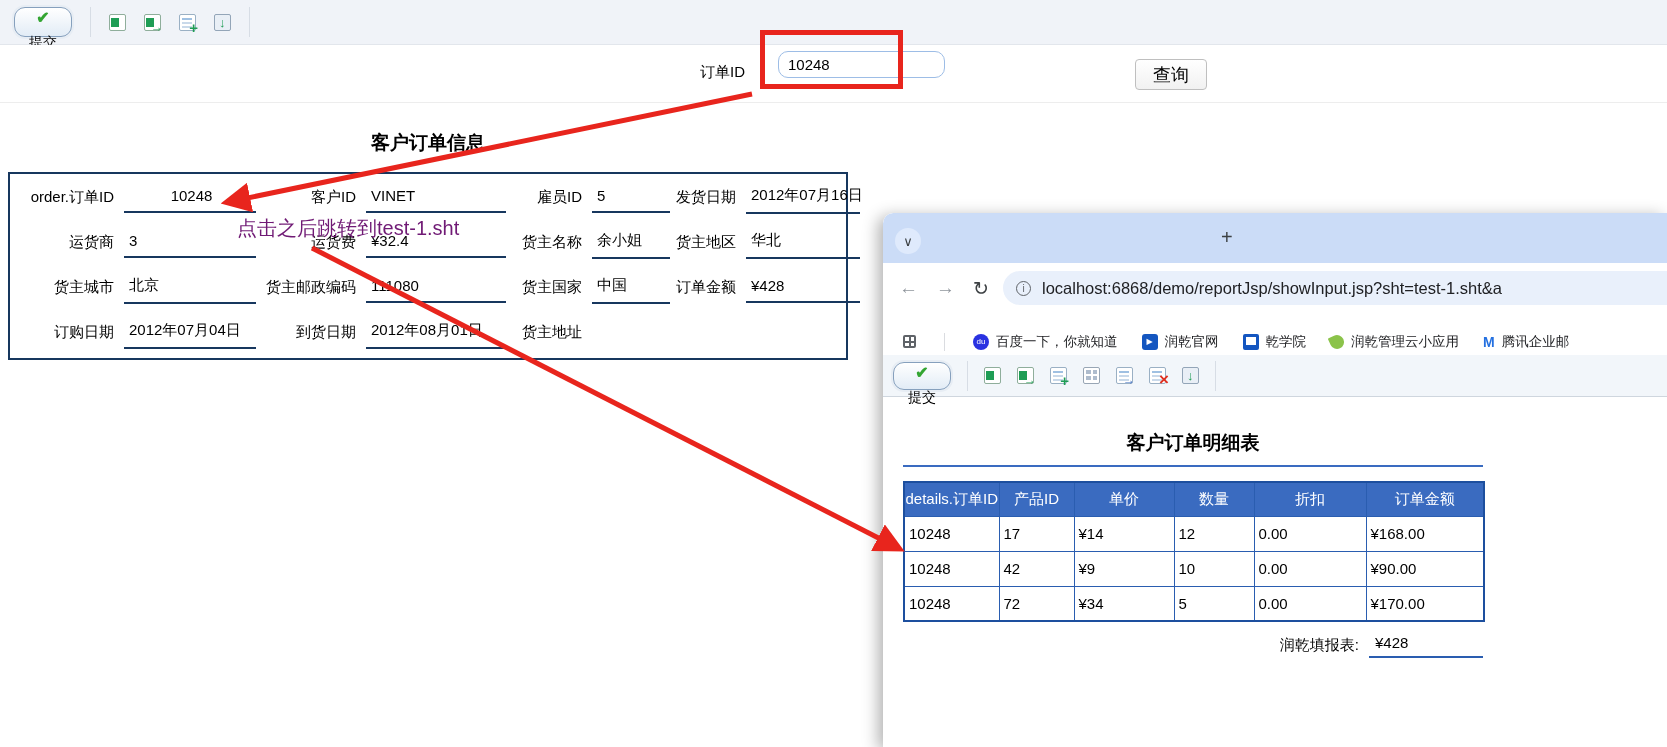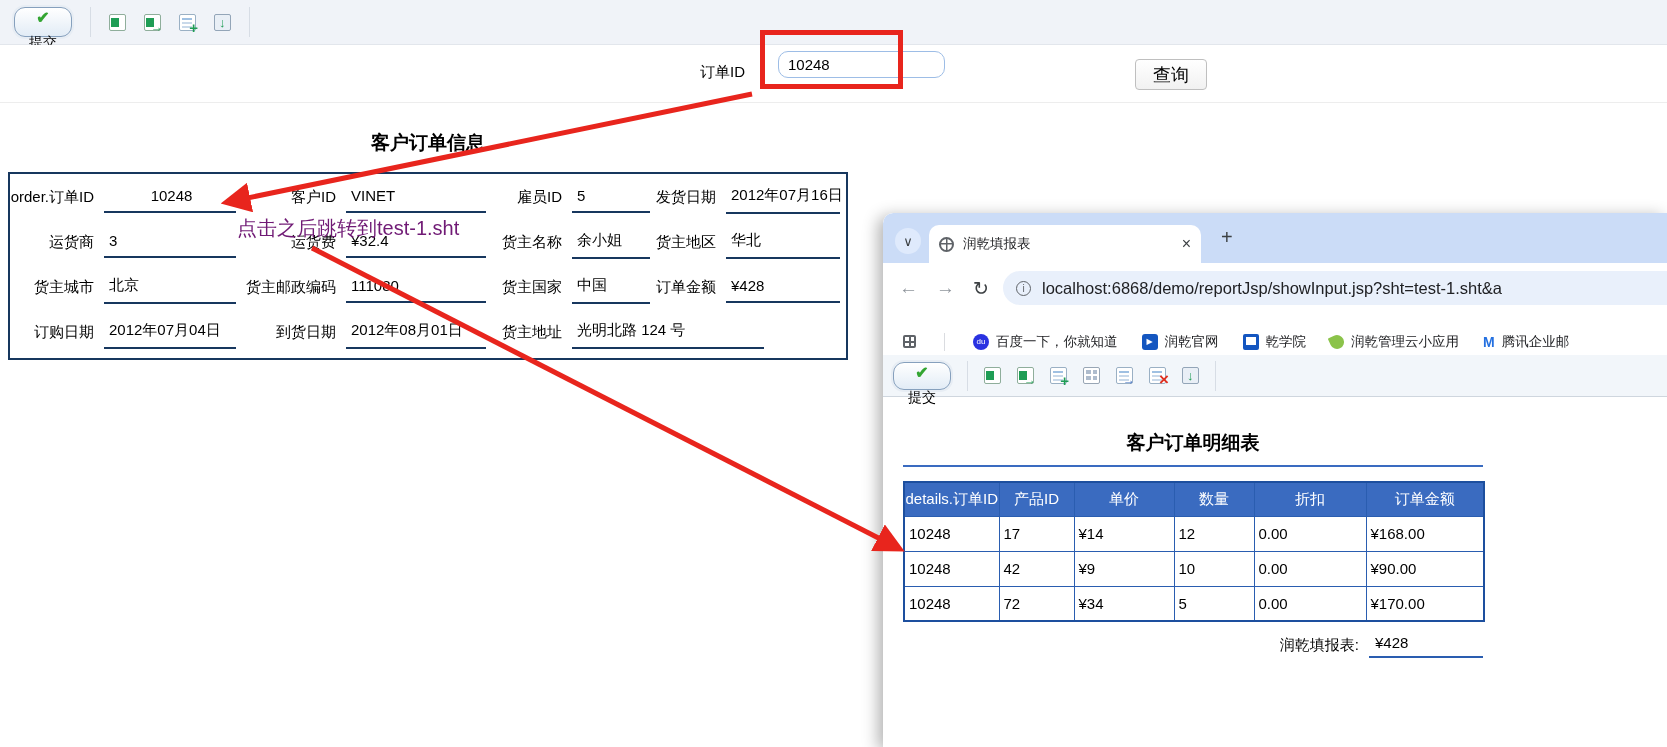--- a/index.html
+++ b/index.html
@@ -46,21 +46,21 @@
   .search-btn { position:absolute; left:1135px; top:14px; height:31px; padding:0 17px;
     font-size:18px; font-family:inherit; background:linear-gradient(#fff,#f1f1f1);
     border:1px solid #bfbfbf; border-radius:4px; cursor:pointer; }
 
   
   .form-title { position:absolute; left:8px; top:130px; width:840px; text-align:center;
     font-size:19px; font-weight:bold; }
   .order-form { position:absolute; left:8px; top:172px; width:840px; height:188px;
     border:2px solid #17375e; background:#fff;
     display:grid; grid-template-columns:94px 132px 110px 140px 86px 78px 76px 114px;
-    grid-auto-rows:45px; align-items:center; padding-top:1px; }
+    grid-auto-rows:45px; align-items:center; padding-top:1px;padding-left:20px; }
   .flabel { text-align:right; padding-right:10px; font-size:15px; white-space:nowrap; }
   .fval { font-size:15px; white-space:nowrap; border-bottom:2px solid #17375e;
     padding:5px 2px 7px 5px; overflow:visible; }
   .fval.center { text-align:center; }
   .fval.wide { width:192px; position:relative; z-index:2; }
   .fval.empty { border-bottom:none; }
 
   
   .red-rect { position:absolute; left:760px; top:30px; width:143px; height:59px;
     border:5px solid #e8251d; z-index:60; }
@@ -196,33 +196,27 @@
   <span class="flabel">货主国家</span>
   <span class="fval">中国</span>
   <span class="flabel">订单金额</span>
   <span class="fval">¥428</span>
 
   <span class="flabel">订购日期</span>
   <span class="fval">2012年07月04日</span>
   <span class="flabel">到货日期</span>
   <span class="fval">2012年08月01日</span>
   <span class="flabel">货主地址</span>
-  <span class="fval wide">光明北路 124 号</span>
   <span class="flabel"></span>
   <span class="fval empty"></span>
 </div>
 
 <div class="browser">
   <div class="tab-strip">
     <div class="chev-btn"></div>
-    <div class="tab">
-      <span class="globe-icon"></span>
-      <span class="tab-title">润乾填报表</span>
-      <span class="tab-close"></span>
-    </div>
     <div class="newtab-btn"></div>
   </div>
 
   <div class="addr-bar">
     <span class="nav-ic">←</span>
     <span class="nav-ic">→</span>
     <span class="nav-ic dark">↻</span>
     <div class="url-pill">
       <span class="info-icon"></span>
       <span class="url-text">localhost:6868/demo/reportJsp/showInput.jsp?sht=test-1.sht&amp;a</span>

